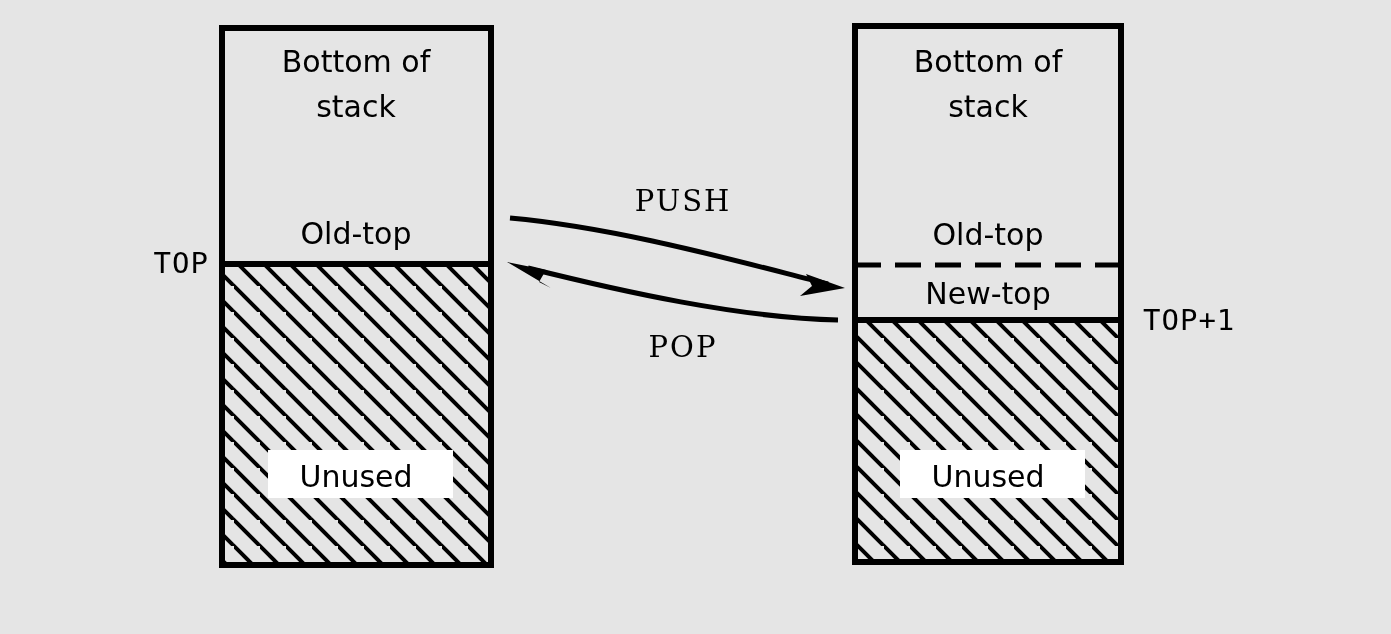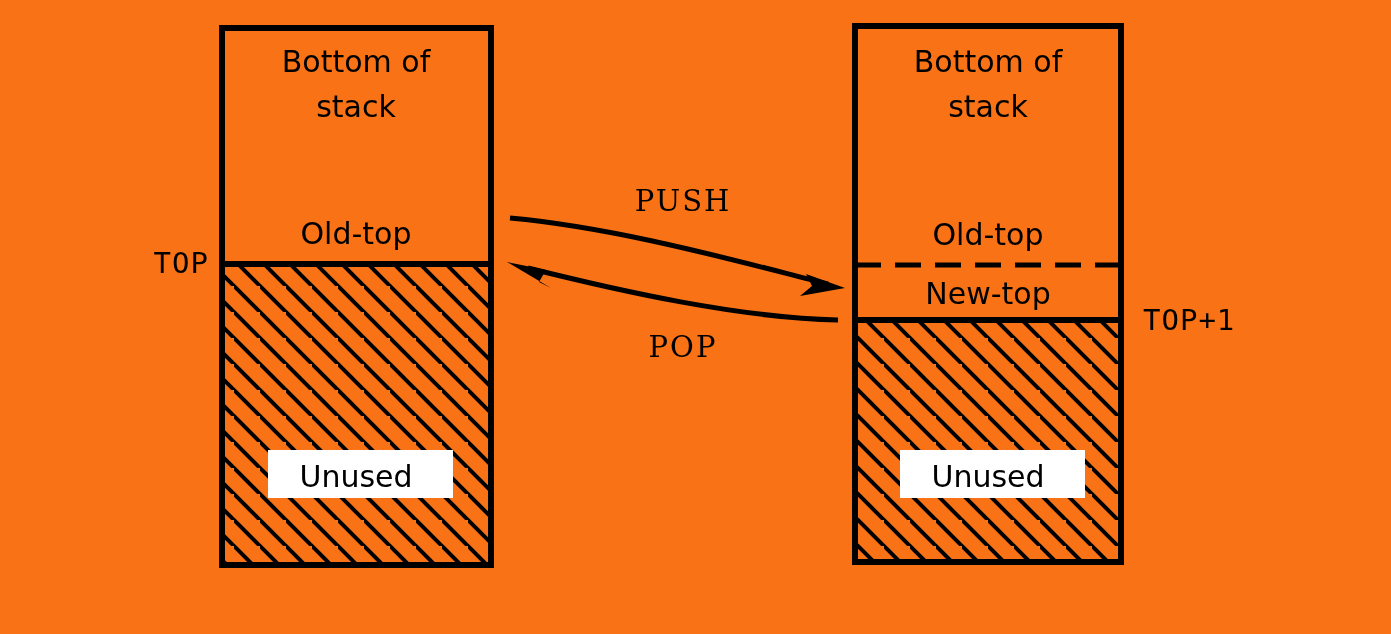--- a/index.html
+++ b/index.html
@@ -8,21 +8,21 @@
     padding: 0;
     background: #ffffff;
   }
   body {
     font-family: "DejaVu Sans", sans-serif;
   }
   #canvas {
     position: relative;
     width: 1391px;
     height: 634px;
-    background: #f97316;
+    background: #e5e5e5;
     overflow: hidden;
   }
   svg.diagram {
     position: absolute;
     left: 0;
     top: 0;
     width: 1391px;
     height: 634px;
   }
   .cell-label {

